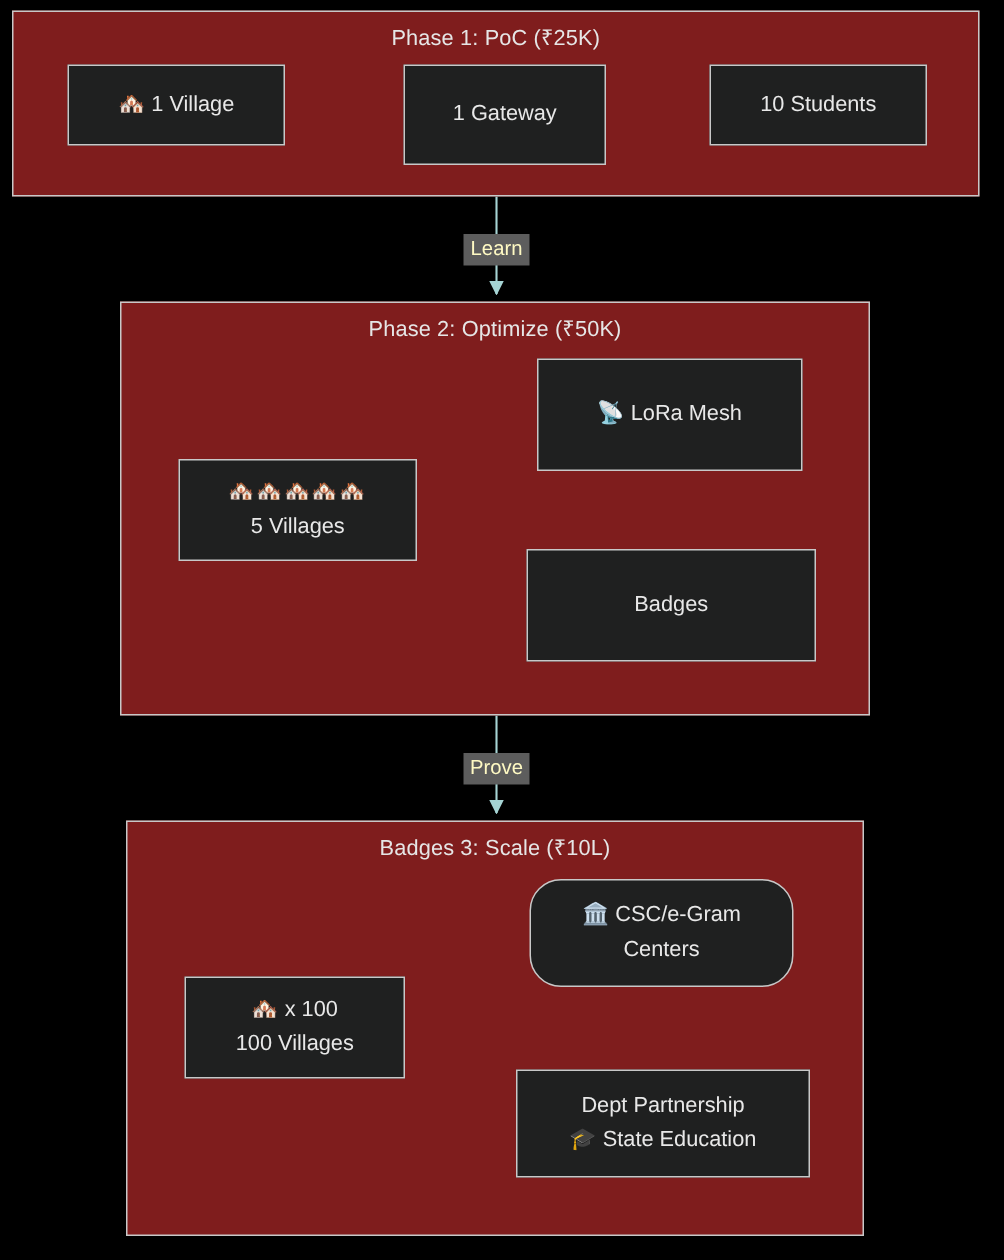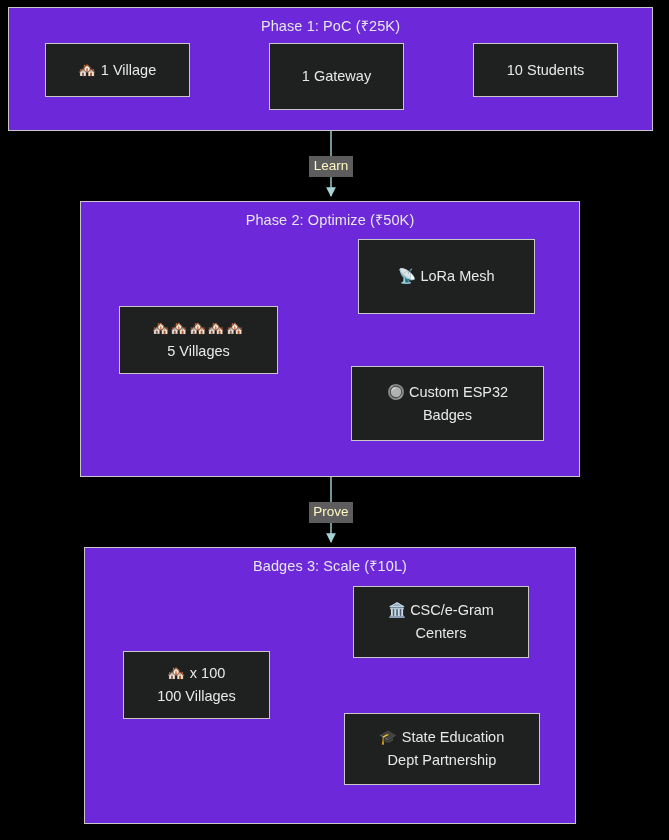--- a/index.html
+++ b/index.html
@@ -16,21 +16,21 @@
   #diagram {
     position: relative;
     width: 669px;
     height: 840px;
     background: #000000;
   }
 
   
   .subgraph {
     position: absolute;
-    background: #6d28d9;
+    background: #7f1d1d;
     border: 1.3px solid #c8c8c8;
     box-sizing: border-box;
   }
   .subgraph-title {
     position: absolute;
     top: 9px;
     left: 0;
     width: 100%;
     text-align: center;
     color: #e6e6e6;
@@ -155,41 +155,40 @@
     <div class="node" style="left:38px; top:104px; width:159px; height:68px;">
       <span class="line emoji">🏘️🏘️🏘️🏘️🏘️</span>
       <span class="line">5 Villages</span>
     </div>
 
     <div class="node" style="left:277px; top:37px; width:177px; height:75px;">
       <span class="line">📡 LoRa Mesh</span>
     </div>
 
     <div class="node" style="left:270px; top:164px; width:193px; height:75px;">
-      <span class="line">🔘 Custom ESP32</span>
       <span class="line">Badges</span>
     </div>
   </div>
 
   <div class="edge-label" style="left:309px; top:502px; width:44px;">
     <span>Prove</span>
   </div>
 
   <div class="subgraph" style="left:84px; top:547px; width:492px; height:277px;">
     <div class="subgraph-title">Badges 3: Scale (₹10L)</div>
 
     <div class="node" style="left:38px; top:103px; width:147px; height:68px;">
       <span class="line">🏘️ x 100</span>
       <span class="line">100 Villages</span>
     </div>
 
-    <div class="node" style="left:268px; top:38px; width:176px; height:72px;">
+    <div class="node" style="left:268px; top:38px; width:176px; height:72px;border-radius:21px;">
       <span class="line">🏛️ CSC/e-Gram</span>
       <span class="line">Centers</span>
     </div>
 
     <div class="node" style="left:259px; top:165px; width:196px; height:72px;">
+      <span class="line">Dept Partnership</span>
       <span class="line">🎓 State Education</span>
-      <span class="line">Dept Partnership</span>
     </div>
   </div>
 
 </div>
 
 </body></html>

